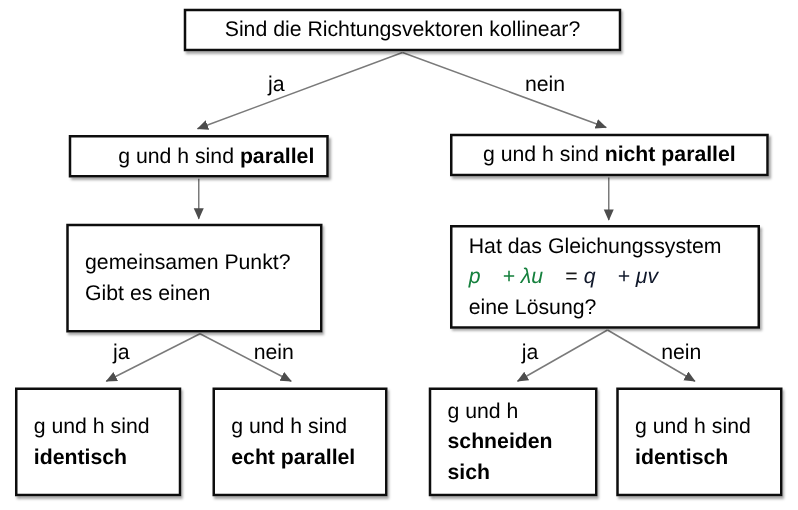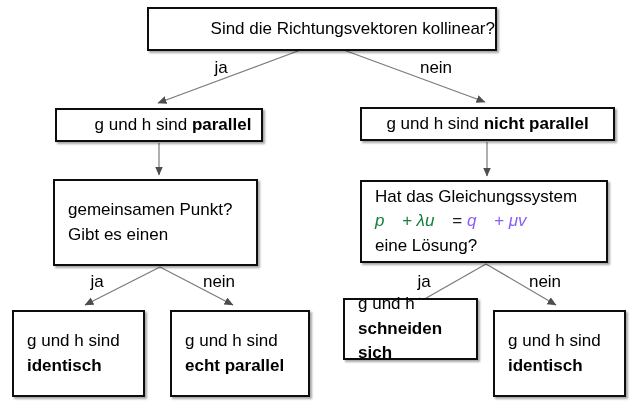--- a/index.html
+++ b/index.html
@@ -57,21 +57,21 @@
     <line x1="322" y1="42" x2="158" y2="103" stroke="#7a7a7a" stroke-width="1.2" marker-end="url(#ah)"></line>
     <line x1="322" y1="42" x2="485" y2="102" stroke="#7a7a7a" stroke-width="1.2" marker-end="url(#ah)"></line>
     <line x1="159" y1="143" x2="159" y2="175" stroke="#7a7a7a" stroke-width="1.2" marker-end="url(#ah)"></line>
     <line x1="487" y1="142" x2="487" y2="176" stroke="#7a7a7a" stroke-width="1.2" marker-end="url(#ah)"></line>
     <line x1="160" y1="267" x2="85" y2="305" stroke="#7a7a7a" stroke-width="1.2" marker-end="url(#ah)"></line>
     <line x1="160" y1="267" x2="233" y2="305" stroke="#7a7a7a" stroke-width="1.2" marker-end="url(#ah)"></line>
     <line x1="486" y1="264" x2="414" y2="305" stroke="#7a7a7a" stroke-width="1.2" marker-end="url(#ah)"></line>
     <line x1="486" y1="264" x2="556" y2="305" stroke="#7a7a7a" stroke-width="1.2" marker-end="url(#ah)"></line>
   </svg>
 
-  <div class="node center" style="left:147px; top:7px; width:350px; height:44px;align-items:flex-end;">
+  <div class="node center" style="left:147px; top:7px; width:350px; height:34px;">
     <span>Sind die Richtungsvektoren kollinear?</span>
   </div>
 
   <div class="edge-label" style="left:221px; top:68px;">ja</div>
   <div class="edge-label" style="left:436px; top:68px;">nein</div>
 
   <div class="node center" style="left:55px; top:108px; width:208px; height:34px;padding-left:28px;">
     <span><span>g und h sind </span><b>parallel</b></span>
   </div>
 
@@ -79,40 +79,40 @@
     <span><span>g und h sind </span><b>nicht parallel</b></span>
   </div>
 
   <div class="node leftpad" style="left:53px; top:179px; width:205px; height:87px;">
     <span>gemeinsamen Punkt?</span>
     <span>Gibt es einen</span>
   </div>
 
   <div class="node leftpad" style="left:360px; top:180px; width:248px; height:83px;">
     <span>Hat das Gleichungssystem</span>
-    <span class="eq-line"><span style="color: #15803d;">p⃗ + λu⃗</span><span class="eq-sign">=</span><span style="color: #8b5cf6;">q⃗ + μv⃗</span></span>
+    <span class="eq-line"><span style="color: #15803d;">p⃗ + λu⃗</span><span class="eq-sign">=</span><span style="color: #0f172a;">q⃗ + μv⃗</span></span>
     <span>eine Lösung?</span>
   </div>
 
   <div class="edge-label" style="left:97px; top:282px;">ja</div>
   <div class="edge-label" style="left:219px; top:282px;">nein</div>
   <div class="edge-label" style="left:424px; top:282px;">ja</div>
   <div class="edge-label" style="left:545px; top:282px;">nein</div>
 
   <div class="node leftpad" style="left:12px; top:310px; width:133px; height:87px;">
     <span>g und h sind</span>
     <b>identisch</b>
   </div>
 
   <div class="node leftpad" style="left:170px; top:310px; width:140px; height:87px;">
     <span>g und h sind</span>
     <b>echt parallel</b>
   </div>
 
-  <div class="node leftpad" style="left:343px; top:298px; width:135px; height:62px;">
+  <div class="node leftpad" style="left:343px; top:310px; width:135px; height:87px;">
     <span>g und h</span>
     <b>schneiden</b>
     <b>sich</b>
   </div>
 
   <div class="node leftpad" style="left:493px; top:310px; width:133px; height:87px;">
     <span>g und h sind</span>
     <b>identisch</b>
   </div>
 

